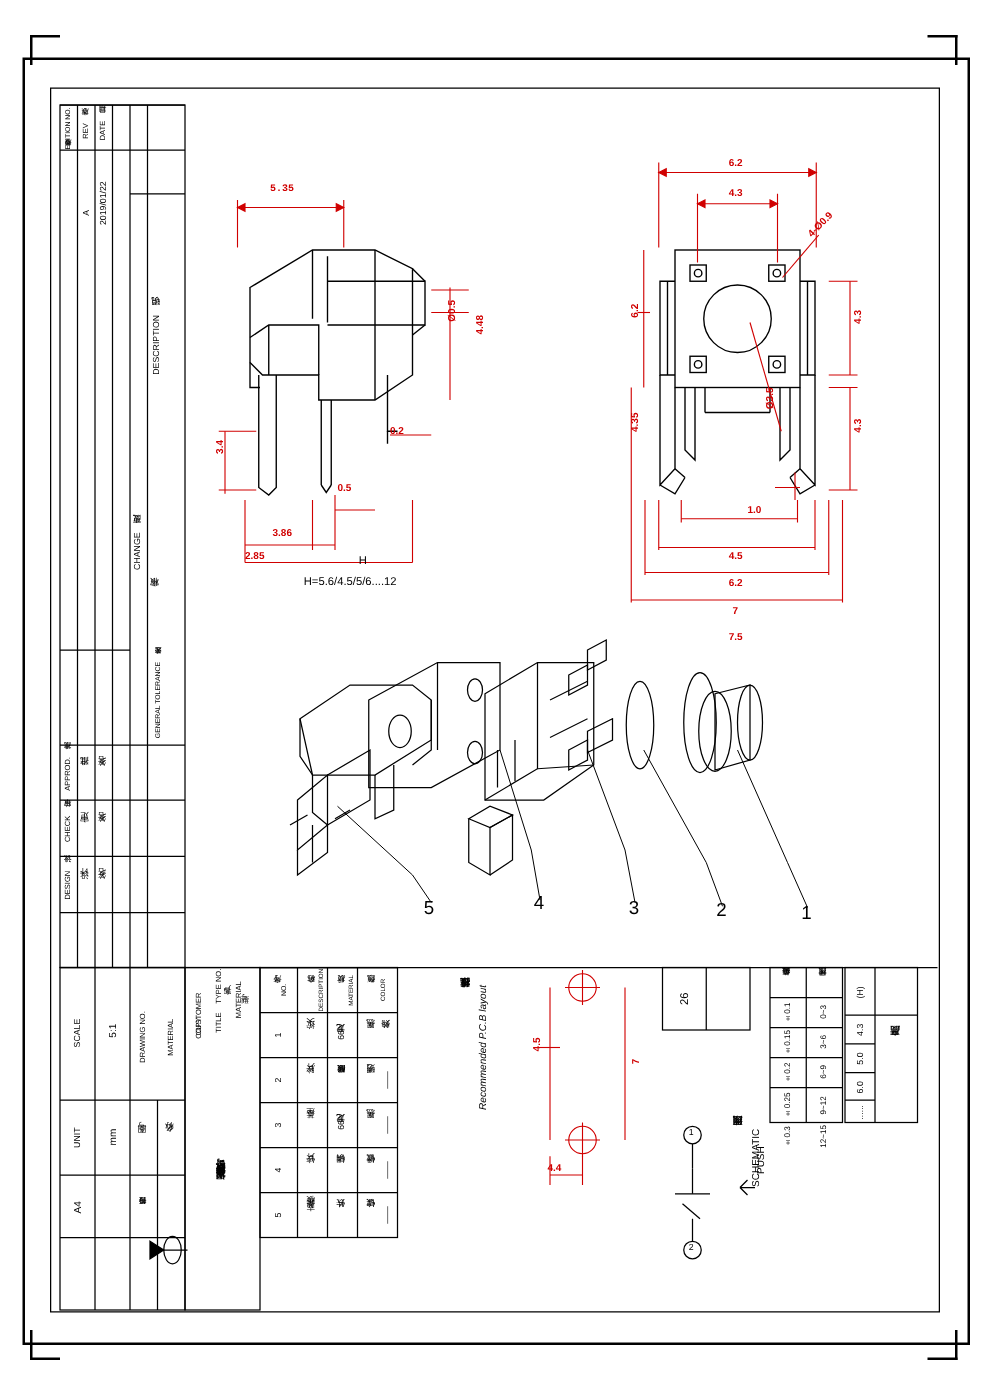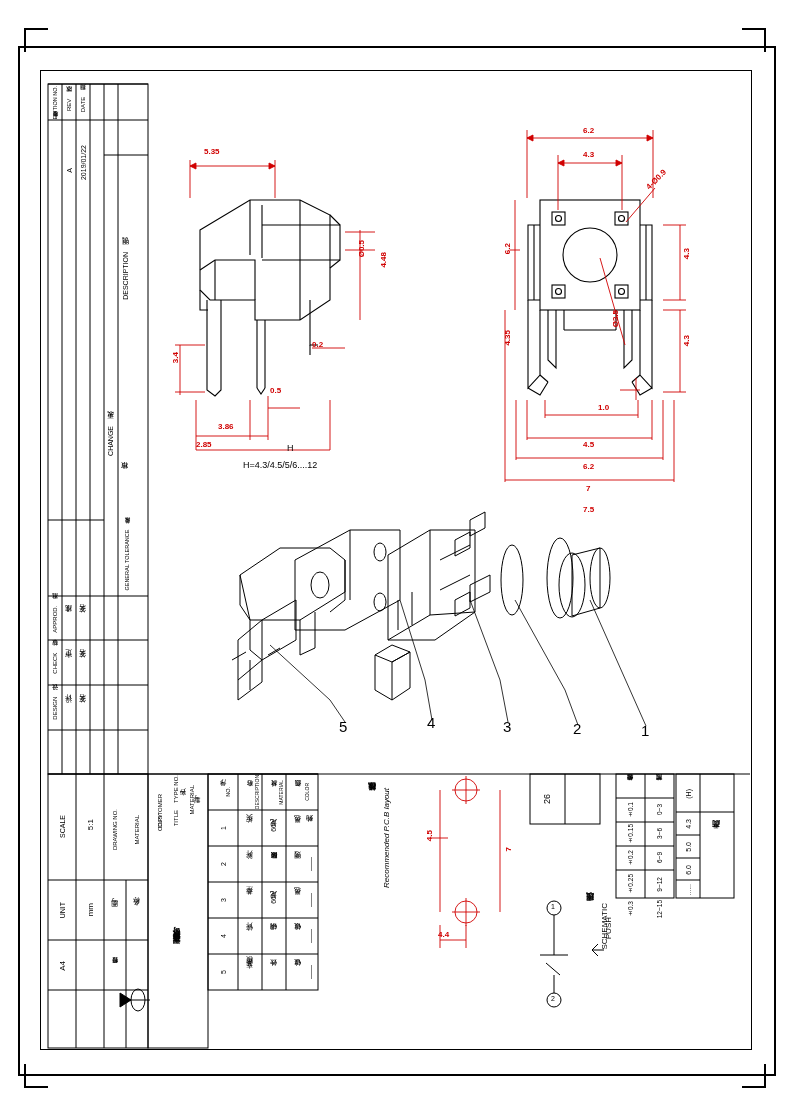--- a/index.html
+++ b/index.html
@@ -152,30 +152,30 @@
       <line x1="268" y1="396" x2="268" y2="440"></line>
       <line x1="196" y1="400" x2="196" y2="450"></line>
       <line x1="196" y1="436" x2="268" y2="436"></line>
       <line x1="196" y1="450" x2="330" y2="450"></line>
       <line x1="330" y1="400" x2="330" y2="450"></line>
       <line x1="268" y1="408" x2="300" y2="408"></line>
       <line x1="312" y1="348" x2="345" y2="348"></line>
     </g>
   </svg>
 
-  <div class="rlbl" style="left:204px;top:147px;">5.35</div>
+  <div class="rlbl" style="left:216px;top:147px;font-family:Liberation Mono, monospace;">5.35</div>
   <div class="rlbl" style="left:357px;top:240px;"><span class="vtext">Ø0.5</span></div>
   <div class="rlbl" style="left:379px;top:252px;"><span class="vtext">4.48</span></div>
   <div class="rlbl" style="left:312px;top:340px;">0.2</div>
   <div class="rlbl" style="left:171px;top:352px;"><span class="vtext">3.4</span></div>
   <div class="rlbl" style="left:270px;top:386px;">0.5</div>
   <div class="rlbl" style="left:218px;top:422px;">3.86</div>
   <div class="rlbl" style="left:196px;top:440px;">2.85</div>
   <div class="lbl" style="left:287px;top:443px;font-size:9px;">H</div>
-  <div class="lbl" style="left:243px;top:460px;font-size:9px;">H=4.3/4.5/5/6....12</div>
+  <div class="lbl" style="left:243px;top:460px;font-size:9px;">H=5.6/4.5/5/6....12</div>
 
   <svg width="790" height="1116">
     <g stroke="#000" stroke-width="1.1" fill="none">
       <rect x="540" y="200" width="100" height="110"></rect>
       <circle cx="590" cy="255" r="27"></circle>
       <rect x="552" y="212" width="13" height="13"></rect>
       <rect x="615" y="212" width="13" height="13"></rect>
       <rect x="552" y="285" width="13" height="13"></rect>
       <rect x="615" y="285" width="13" height="13"></rect>
       <circle cx="558.5" cy="218.5" r="3"></circle>

